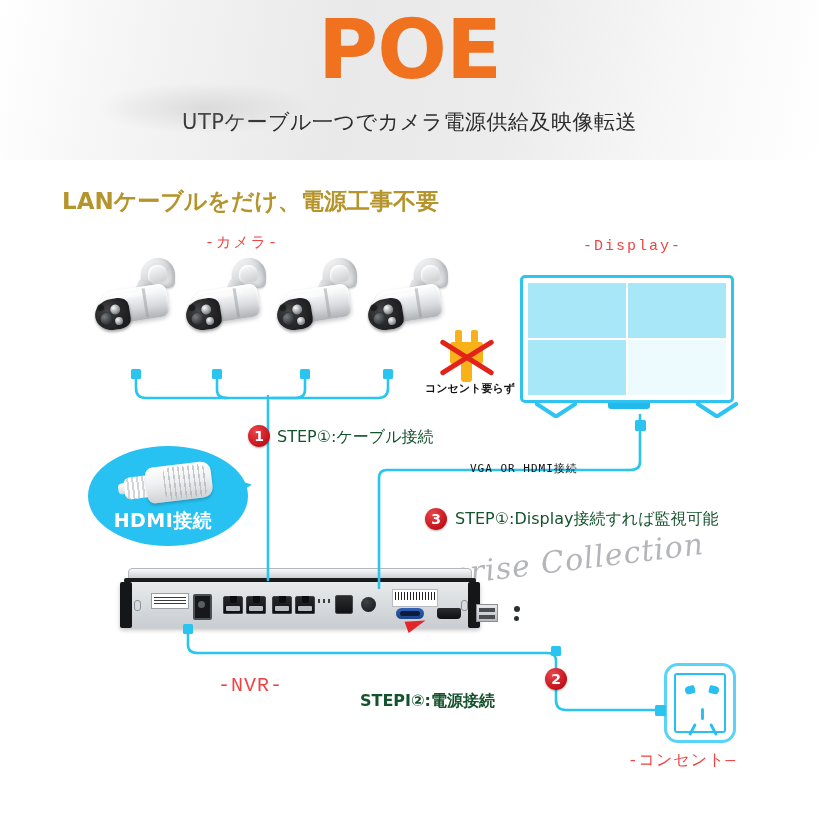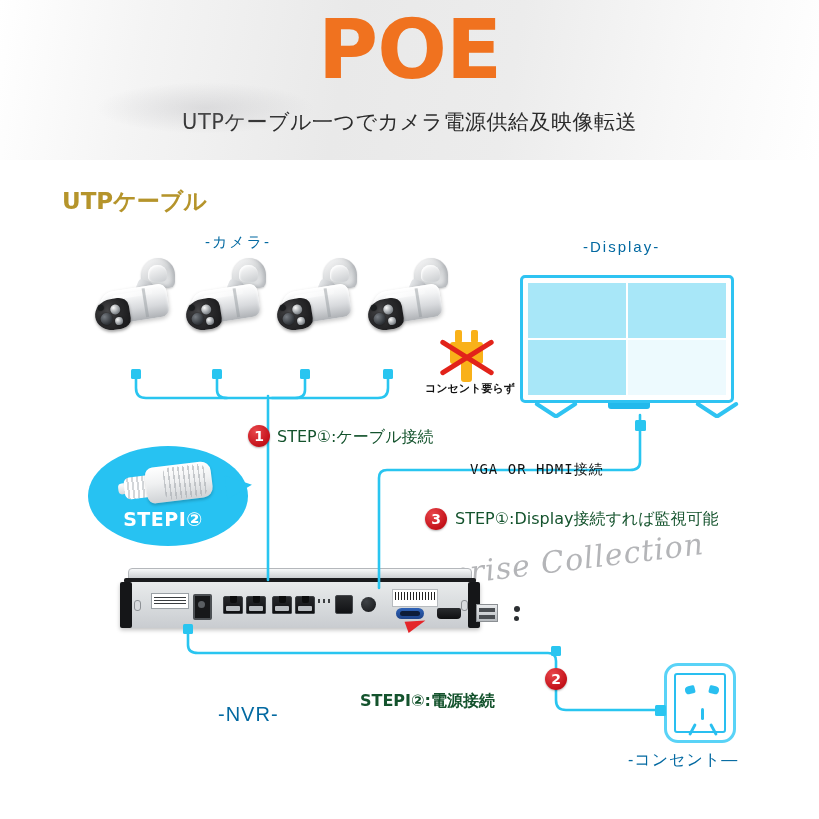--- a/index.html
+++ b/index.html
@@ -47,26 +47,26 @@
     font-weight:bold;color:#b5942b;font-size:23px;white-space:nowrap;
     display:flex;align-items:baseline;
   }
   .headline .big{
     font-size:35px;color:#a0622a;margin:0 4px;position:relative;top:2px;
     text-shadow:0 1px 0 rgba(0,0,0,.12);
   }
 
   
   .cap{
-    position:absolute;font-family:Liberation Sans, sans-serif;
-    font-size:15px;color:#0369a1;letter-spacing:2px;white-space:nowrap;
+    position:absolute;font-family:Liberation Mono, monospace;
+    font-size:15px;color:#ef4444;letter-spacing:2px;white-space:nowrap;
   }
   .cap-camera{left:205px;top:233px;}
   .cap-display{left:583px;top:238px;}
-  .cap-nvr{left:218px;top:674px;font-size:20px;letter-spacing:1px;margin-top:29px;}
+  .cap-nvr{left:218px;top:674px;font-size:20px;letter-spacing:1px;}
   .cap-outlet{left:628px;top:750px;font-size:16px;letter-spacing:1px;}
 
   
   .cam{position:absolute;width:90px;height:86px;}
   .cam .bracket{
     position:absolute;left:46px;top:0;width:34px;height:30px;
     background:linear-gradient(145deg,#fdfdfd,#d2d4d6 55%,#eef0f1);
     border-radius:17px 17px 6px 6px;
     box-shadow:inset -3px -2px 4px rgba(120,125,130,.45),0 1px 2px rgba(0,0,0,.18);
   }
@@ -269,37 +269,38 @@
   .step-text{
     position:absolute;font-family:"DejaVu Sans","Liberation Sans",sans-serif;
     font-size:16px;color:#14532d;white-space:nowrap;
   }
   .step1-text{left:277px;top:427px;}
   .step2-text{left:360px;top:691px;font-weight:bold;}
   .step3-text{left:455px;top:509px;}
   .vga-text{
     position:absolute;left:470px;top:461px;
     font-family:"DejaVu Sans Mono","Liberation Mono",monospace;
-    font-size:14px;color:#111;letter-spacing:1px;white-space:nowrap;text-align:center;
+    font-size:11px;color:#111;letter-spacing:1px;white-space:nowrap;text-align:center;
   }
 </style>
 </head>
 <body>
 
 <div class="stage">
 
   <div class="banner">
     <div class="banner-row">
       <span class="poe">POE</span>
     </div>
     <div class="banner-sub">UTPケーブル一つでカメラ電源供給及映像転送</div>
   </div>
 
   <div class="headline">
-    <span>UTPケーブル</span>
+    <span>LANケーブルを</span>
+    <span>だけ、電源工事不要</span>
   </div>
 
   <div class="cap cap-camera">-カメラ-</div>
   <div class="cap cap-display">-Display-</div>
   <div class="cap cap-nvr">-NVR-</div>
   <div class="cap cap-outlet">-コンセント—</div>
 
   <div class="cam" style="left:95px;top:258px;">
     <div class="bracket"></div>
     <div class="arm"></div>
@@ -379,21 +380,21 @@
   </div>
 
   <div class="bubble">
     <div class="blob"></div>
     <div class="tail"></div>
     <div class="conn">
       <div class="wire"></div>
         <div class="boot"></div>
         <div class="shell"></div>
     </div>
-    <div class="label">STEPⅠ②</div>
+    <div class="label">HDMI接続</div>
   </div>
 
   <div class="watermark">Surprise Collection</div>
 
   <div class="nvr">
     <div class="top"></div>
     <div class="topedge"></div>
     <div class="panel"></div>
     <div class="side l"></div>
     <div class="side r"></div>

